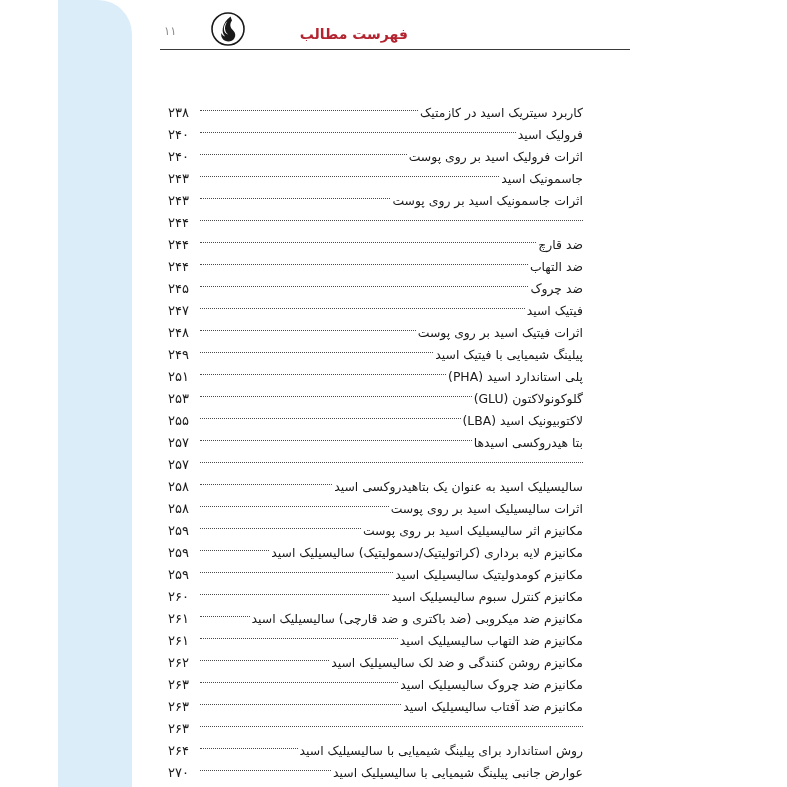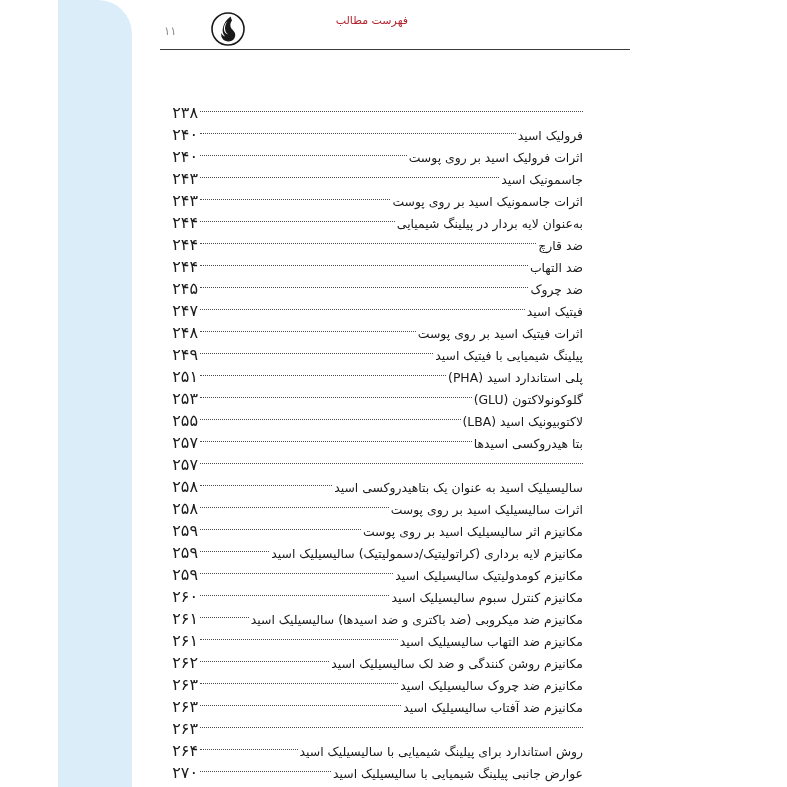--- a/index.html
+++ b/index.html
@@ -56,23 +56,23 @@
     left: 4px;
     top: 16px;
     font-size: 11.5px;
     color: #8d8d8d;
     letter-spacing: 1px;
     direction: rtl;
   }
   #header-title {
     position: absolute;
     right: 222px;
-    top: 6px;
-    font-size: 11px;
-    font-weight: normal;
+    top: 18px;
+    font-size: 14px;
+    font-weight: bold;
     color: #b32430;
     white-space: nowrap;
     direction: rtl;
   }
   #logo {
     position: absolute;
     left: 50px;
     top: 3px;
     width: 36px;
     height: 36px;
@@ -112,26 +112,26 @@
   .toc-dots::before {
     content: "";
     position: absolute;
     left: 0;
     right: 0;
     bottom: 6px;
     border-bottom: 1.1px dotted #4a4a4a;
   }
   .toc-page {
     flex: 0 0 auto;
-    font-size: 16px;
+    font-size: 13px;
     color: #1a1a1a;
     white-space: nowrap;
     direction: rtl;
     padding-right: 2px;
-    text-align: right;
+    text-align: left;
     min-width: 30px;
     margin-top: 44px;
   }
 </style>
 </head>
 <body>
 
 <div id="page">
 
   <div id="side-band"></div>
@@ -153,20 +153,21 @@
       </svg>
     </div>
 
     <div id="header-title">فهرست مطالب</div>
 
     <div id="header-rule"></div>
   </div>
 
   <div id="toc">
       <div class="toc-row">
+        <span class="toc-title">کاربرد سیتریک اسید در کازمتیک</span>
         <span class="toc-dots"></span>
         <span class="toc-page">۲۳۸</span>
       </div>
       <div class="toc-row">
         <span class="toc-title">فرولیک اسید</span>
         <span class="toc-dots"></span>
         <span class="toc-page">۲۴۰</span>
       </div>
       <div class="toc-row">
         <span class="toc-title">اثرات فرولیک اسید بر روی پوست</span>
@@ -177,21 +178,20 @@
         <span class="toc-title">جاسمونیک اسید</span>
         <span class="toc-dots"></span>
         <span class="toc-page">۲۴۳</span>
       </div>
       <div class="toc-row">
         <span class="toc-title">اثرات جاسمونیک اسید بر روی پوست</span>
         <span class="toc-dots"></span>
         <span class="toc-page">۲۴۳</span>
       </div>
       <div class="toc-row">
-        <span class="toc-title">به‌عنوان لایه بردار در پیلینگ شیمیایی</span>
         <span class="toc-dots"></span>
         <span class="toc-page">۲۴۴</span>
       </div>
       <div class="toc-row">
         <span class="toc-title">ضد قارچ</span>
         <span class="toc-dots"></span>
         <span class="toc-page">۲۴۴</span>
       </div>
       <div class="toc-row">
         <span class="toc-title">ضد التهاب</span>
@@ -266,21 +266,21 @@
         <span class="toc-title">مکانیزم کومدولیتیک سالیسیلیک اسید</span>
         <span class="toc-dots"></span>
         <span class="toc-page">۲۵۹</span>
       </div>
       <div class="toc-row">
         <span class="toc-title">مکانیزم کنترل سبوم سالیسیلیک اسید</span>
         <span class="toc-dots"></span>
         <span class="toc-page">۲۶۰</span>
       </div>
       <div class="toc-row">
-        <span class="toc-title">مکانیزم ضد میکروبی (ضد باکتری و ضد اسیدها) سالیسیلیک اسید</span>
+        <span class="toc-title">مکانیزم ضد میکروبی (ضد باکتری و ضد قارچی) سالیسیلیک اسید</span>
         <span class="toc-dots"></span>
         <span class="toc-page">۲۶۱</span>
       </div>
       <div class="toc-row">
         <span class="toc-title">مکانیزم ضد التهاب سالیسیلیک اسید</span>
         <span class="toc-dots"></span>
         <span class="toc-page">۲۶۱</span>
       </div>
       <div class="toc-row">
         <span class="toc-title">مکانیزم روشن کنندگی و ضد لک سالیسیلیک اسید</span>

